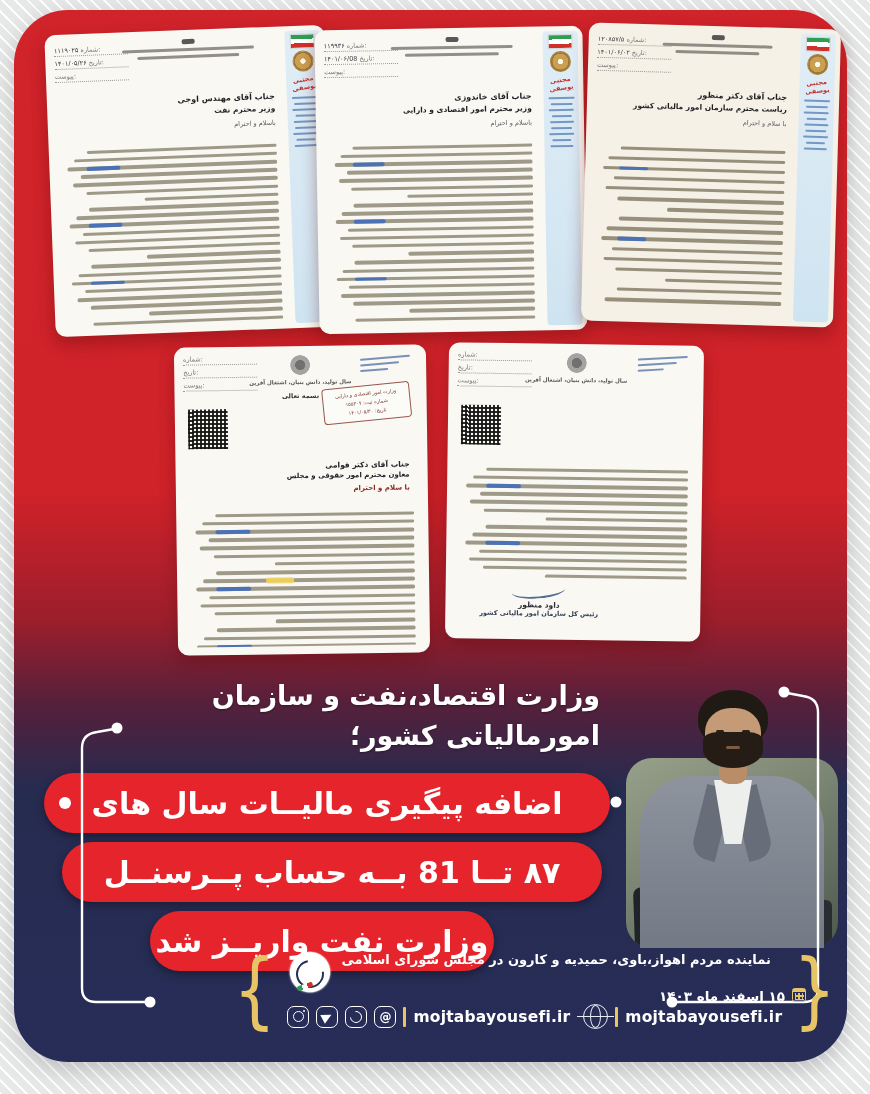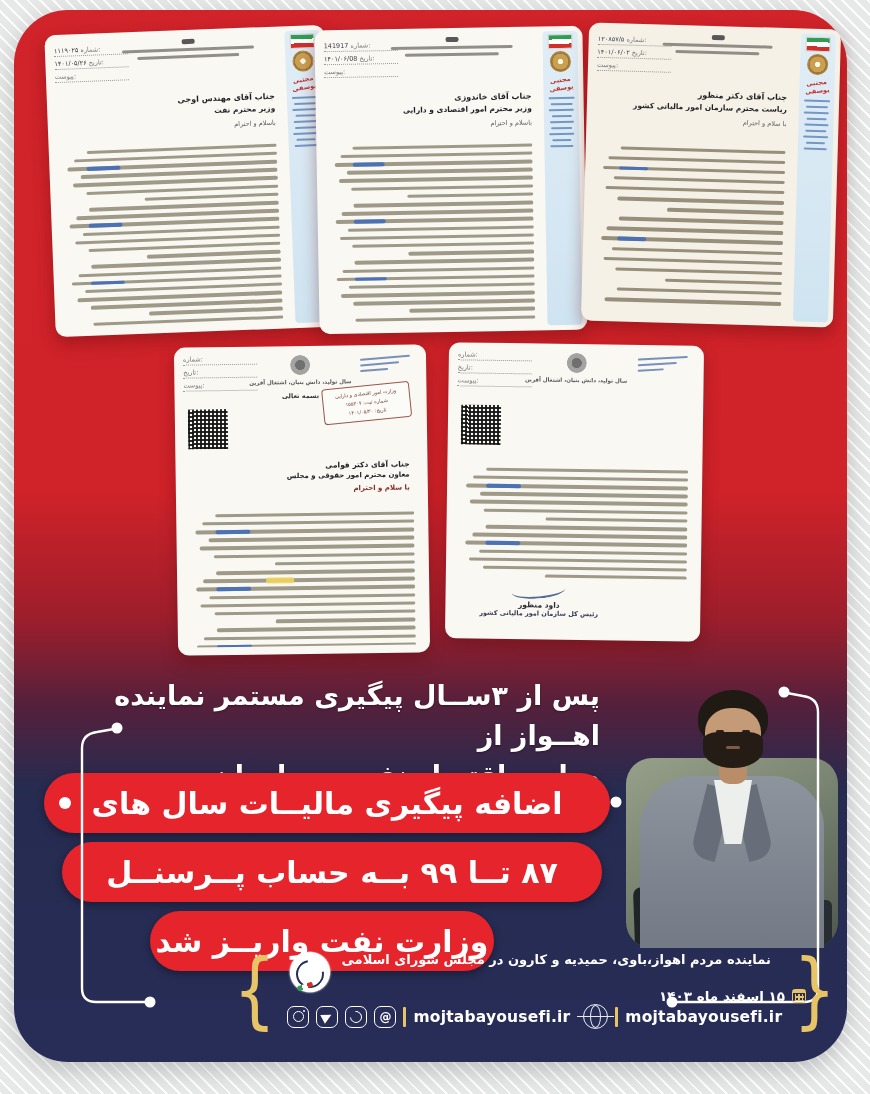--- a/index.html
+++ b/index.html
@@ -120,21 +120,21 @@
   .ic-insta:before{content:"";width:9px;height:9px;border:1.6px solid #fff;border-radius:50%;}
   .ic-insta:after{content:"";position:absolute;right:3px;top:3px;width:2.5px;height:2.5px;border-radius:50%;background:#fff;}
   .ic-tg:before{content:"";width:0;height:0;border-left:10px solid #fff;border-top:5px solid transparent;
       border-bottom:5px solid transparent;transform:rotate(-28deg);}
   .ic-soroush:before{content:"";width:10px;height:10px;border:1.7px solid #fff;border-radius:50%;border-left-color:transparent;transform:rotate(40deg);}
   .goldbar{width:3px;height:20px;background:#e7c466;border-radius:1px;}
   .site{font-size:15.5px;font-weight:700;letter-spacing:.2px;}
   .globe{width:25px;height:25px;border:1.7px solid #e9ecf5;border-radius:50%;position:relative;flex:0 0 25px;margin-left:6px;}
   .globe:before{content:"";position:absolute;left:-7px;right:-7px;top:50%;height:1.7px;margin-top:-1px;background:#e9ecf5;}
   .globe:after{content:"";position:absolute;top:0;bottom:0;left:6px;right:6px;border:1.4px solid #e9ecf5;border-radius:50%;}
-  .date{position:absolute;right:64px;top:988px;display:flex;align-items:center;gap:7px;color:#fff;
+  .date{position:absolute;right:64px;top:988px;display:flex;gap:7px;color:#fff;
       font-size:13.5px;font-weight:700;direction:rtl;}
   .cal{width:14px;height:14px;border:1.6px solid #e7c466;border-radius:2.5px;position:relative;}
   .cal:before{content:"";position:absolute;left:1.5px;right:1.5px;top:4px;bottom:1.5px;
       background:repeating-linear-gradient(0deg,#e7c466 0 1.4px,transparent 1.4px 3.4px),
                  repeating-linear-gradient(90deg,#e7c466 0 1.4px,transparent 1.4px 3.4px);}
   .cal:after{content:"";position:absolute;left:0;right:0;top:0;height:3px;background:#e7c466;}
   svg.deco{position:absolute;left:0;top:0;pointer-events:none;}
 </style>
 </head>
 <body>
@@ -206,21 +206,21 @@
     </div>
   </div>
 
   <div class="letter l2">
     <div class="lh">
         <div class="bsm"></div>
       <div class="scr" style="width:84%;"></div>
         <div class="scr" style="width:64%;"></div>
       </div>
     <div class="meta">
-      <div class="row"><span>141917</span> <span class="lbl">شماره:</span></div>
+      <div class="row"><span>۱۱۹۹۳۶</span> <span class="lbl">شماره:</span></div>
       <div class="row"><span>۱۴۰۱/۰۶/08</span> <span class="lbl">تاریخ:</span></div>
       <div class="row"><span class="lbl">پیوست:</span></div>
     </div>
     <div class="addr">
       <div class="a1">جناب آقای خاندوزی</div>
       <div class="a2">وزیر محترم امور اقتصادی و دارایی</div>
       <div class="sal">باسلام و احترام</div>
     </div>
     <div class="bodyl" style="top:112px;bottom:8px;">
         <div class="tl" style="width: 88%; margin-left: 0px;"></div>
@@ -415,30 +415,29 @@
         <div class="tl" style="width: 62%;"></div>
       </div>
     <div class="sig">
       <div class="sw"></div>
       <div class="n">داود منظور</div>
       <div class="r">رئیس کل سازمان امور مالیاتی کشور</div>
     </div>
   </div>
 
   <div class="hl">
-    <div>پس از ۳ســال پیگیری مستمر نماینده اهــواز از</div>
     <div>وزارت اقتصاد،نفت و سازمان امورمالیاتی کشور؛</div>
   </div>
 
   <div class="pill p1">
     <span class="indot"></span>
     <span>اضافه پیگیری مالیــات سال های</span>
   </div>
   <div class="pill p2">
-    <span>۸۷ تــا ۹۹ بــه حساب پــرسنــل</span>
+    <span>۸۷ تــا 81 بــه حساب پــرسنــل</span>
   </div>
   <div class="pill p3">
     <span>وزارت نفت واریــز شد</span>
   </div>
 
   <div class="photo">
     <div class="photo-frame">
       <div class="monitor"></div>
       <div class="monitor2"></div>
     </div>

